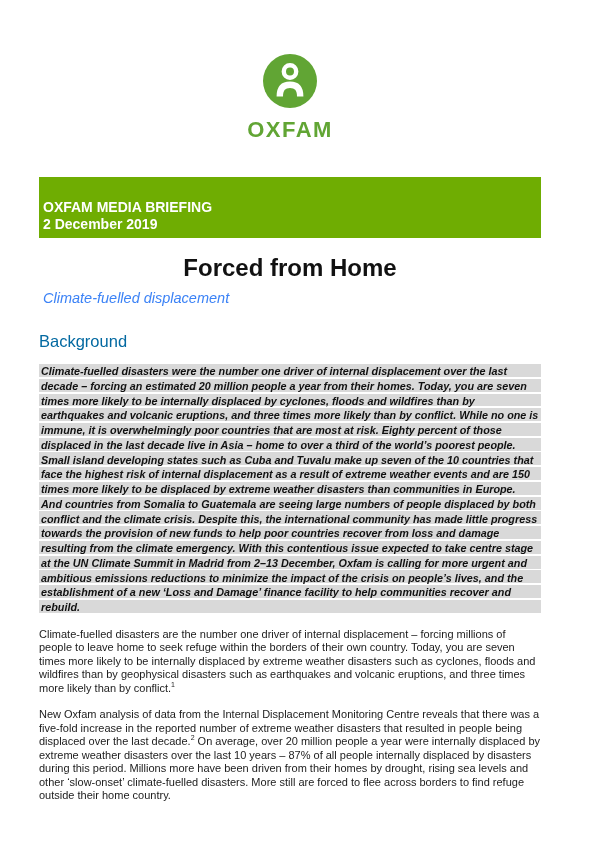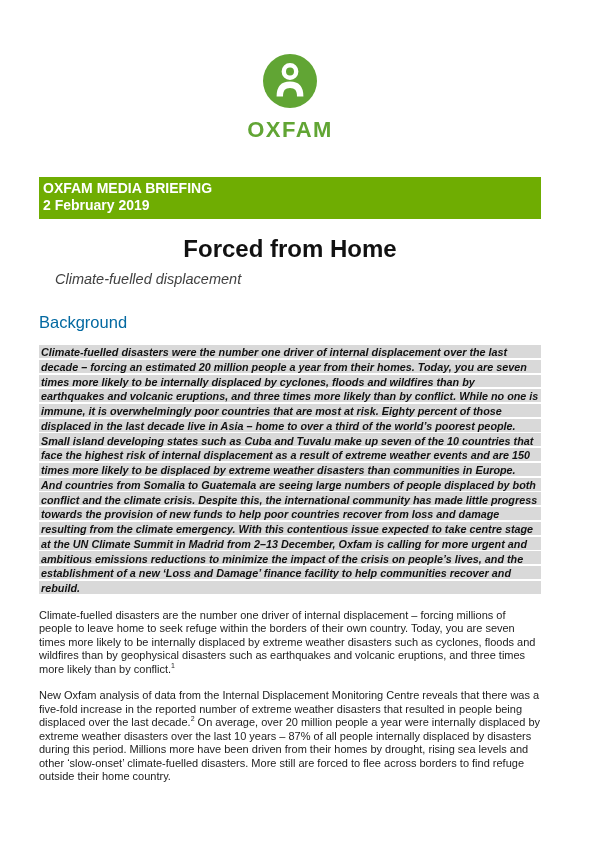--- a/index.html
+++ b/index.html
@@ -28,39 +28,39 @@
   }
 
   
   .banner {
     margin-top: 34px;
     background: var(--banner_green, #6FAD02);
     color: #ffffff;
     font-weight: bold;
     font-size: 14px;
     line-height: 16.5px;
-    padding: 3px 4px 6px 4px;
+    padding: 22px 4px 6px 4px;
   }
 
   .doc-title {
     margin: 16px 0 0 0;
     font-size: 24px;
     line-height: 27px;
     font-weight: bold;
     color: #111111;
     text-align: center;
   }
 
   .doc-subtitle {
-    margin: 9px 0 0 16px;
+    margin: 9px 0 0 4px;
     font-size: 14.5px;
     line-height: 17px;
     font-style: italic;
     font-weight: normal;
-    color: #404040;
+    color: #3b82f6;
   }
 
   .section-heading {
     font-size: 16.5px;
     line-height: 19px;
     font-weight: normal;
     color: #0369a1;
     margin: 0;
   }
   .section-heading.background { margin-top: 25px; }
@@ -103,21 +103,21 @@
         <circle cx="27" cy="27" r="27" style="fill: var(--brand_green, #61A534);"></circle>
         <circle cx="27" cy="17.5" r="6.2" fill="none" stroke="#ffffff" stroke-width="4.4"></circle>
         <path d="M 16.8 42.5 C 16.8 34 20.5 30.8 27 30.8 C 33.5 30.8 37.2 34 37.2 42.5" fill="none" stroke="#ffffff" stroke-width="6.4"></path>
       </svg>
       <div class="wordmark">OXFAM</div>
     </div>
   </div>
 
   <div class="banner">
     <div>OXFAM MEDIA BRIEFING</div>
-    <div>2 February 2019</div>
+    <div>2 December 2019</div>
   </div>
 
   <h1 class="doc-title">Forced from Home</h1>
   <h2 class="doc-subtitle">Climate-fuelled displacement</h2>
 
   <h3 class="section-heading background">Background</h3>
 
   <div class="shaded-summary">Climate-fuelled disasters were the number one driver of internal displacement over the last decade – forcing an estimated 20 million people a year from their homes. Today, you are seven times more likely to be internally displaced by cyclones, floods and wildfires than by earthquakes and volcanic eruptions, and three times more likely than by conflict. While no one is immune, it is overwhelmingly poor countries that are most at risk. Eighty percent of those displaced in the last decade live in Asia – home to over a third of the world’s poorest people. Small island developing states such as Cuba and Tuvalu make up seven of the 10 countries that face the highest risk of internal displacement as a result of extreme weather events and are 150 times more likely to be displaced by extreme weather disasters than communities in Europe. And countries from Somalia to Guatemala are seeing large numbers of people displaced by both conflict and the climate crisis. Despite this, the international community has made little progress towards the provision of new funds to help poor countries recover from loss and damage resulting from the climate emergency. With this contentious issue expected to take centre stage at the UN Climate Summit in Madrid from 2–13 December, Oxfam is calling for more urgent and ambitious emissions reductions to minimize the impact of the crisis on people’s lives, and the establishment of a new ‘Loss and Damage’ finance facility to help communities recover and rebuild.</div>
 
 

